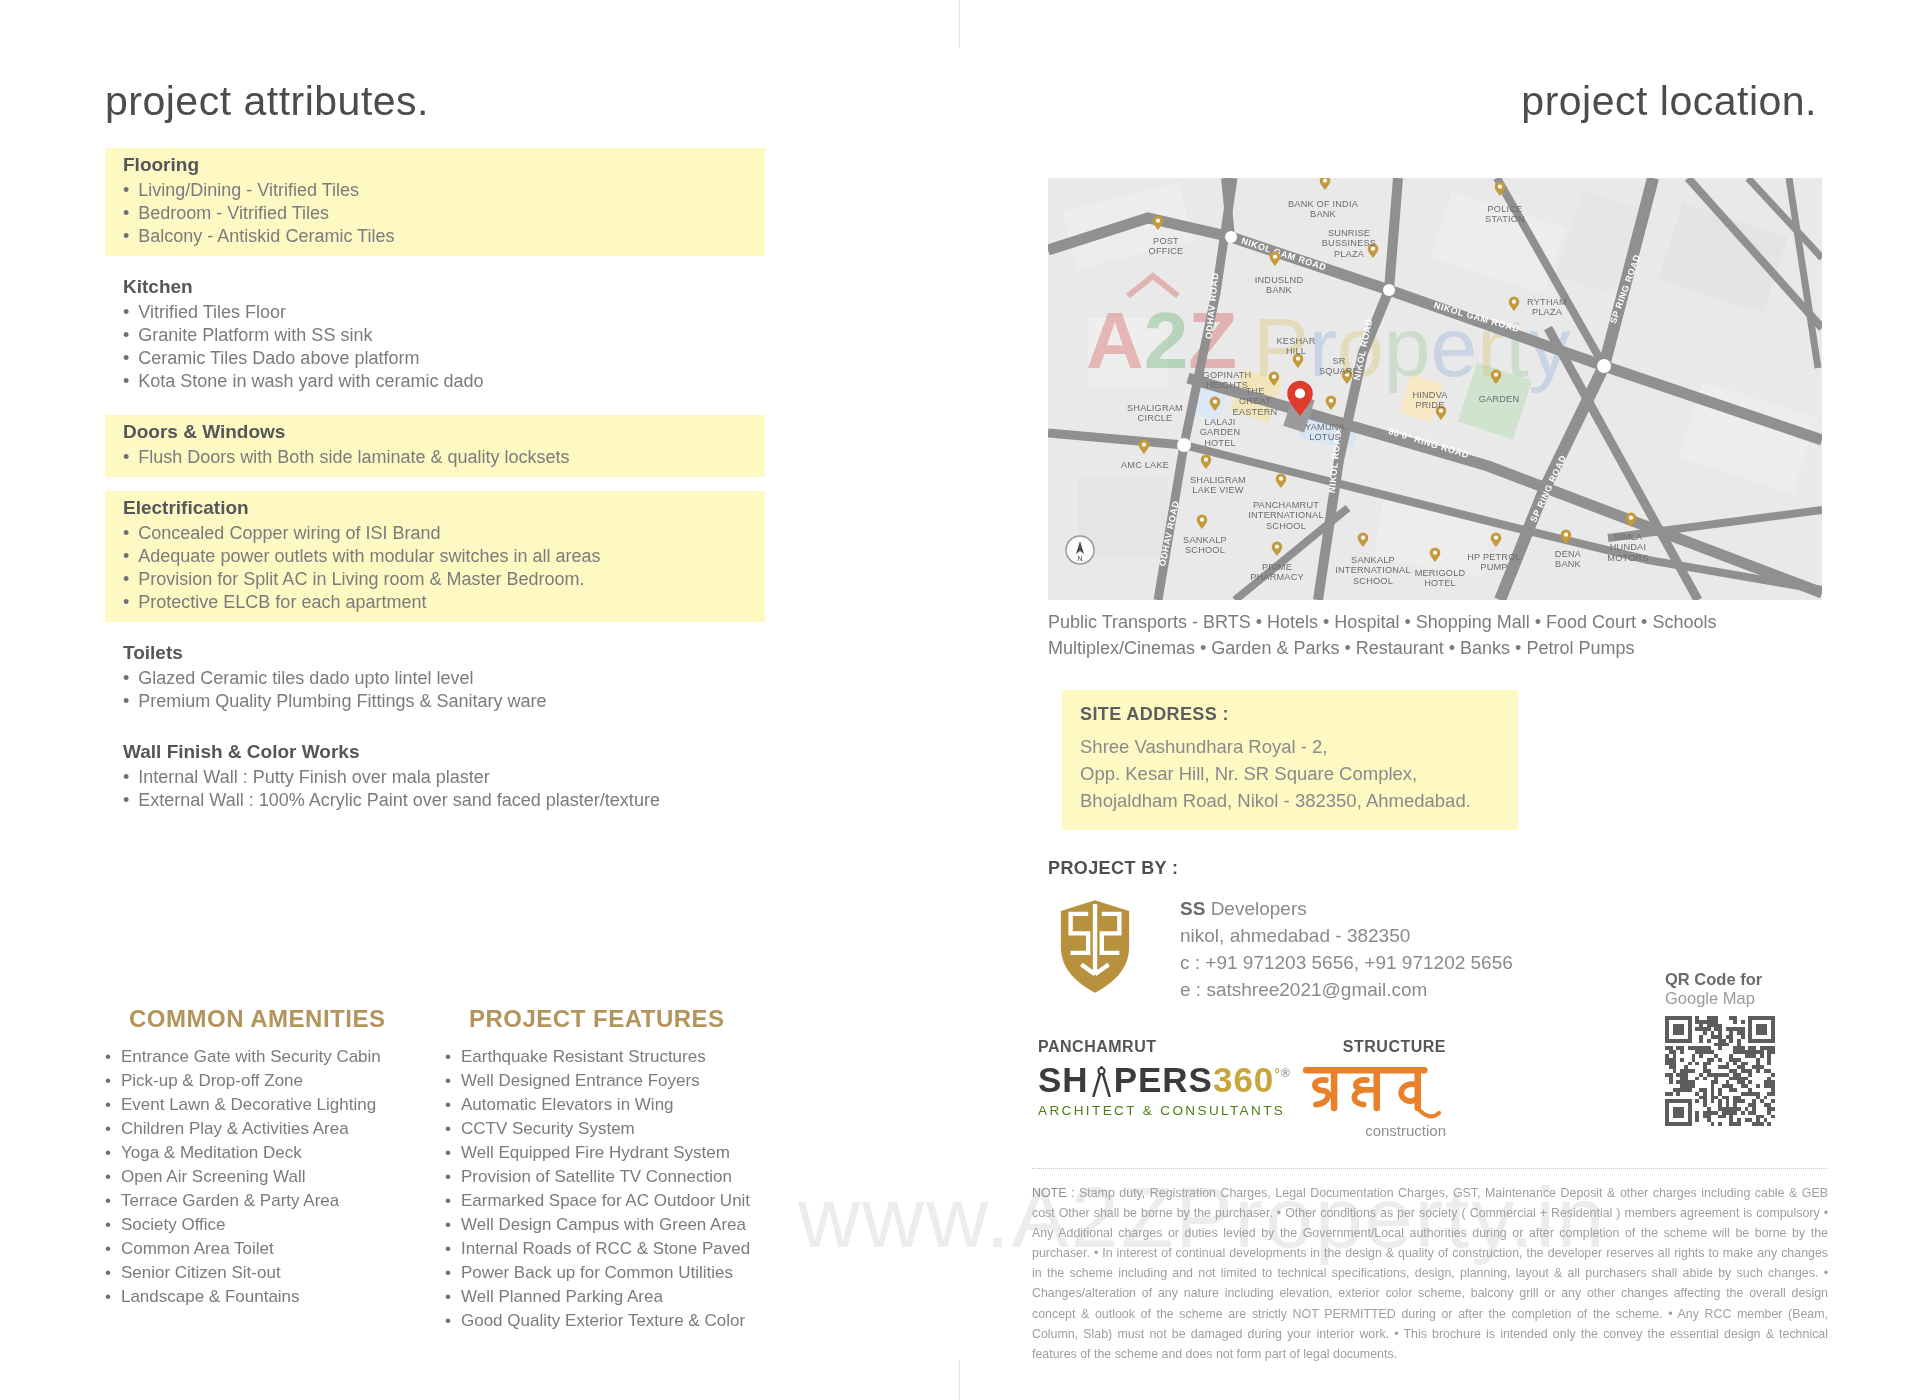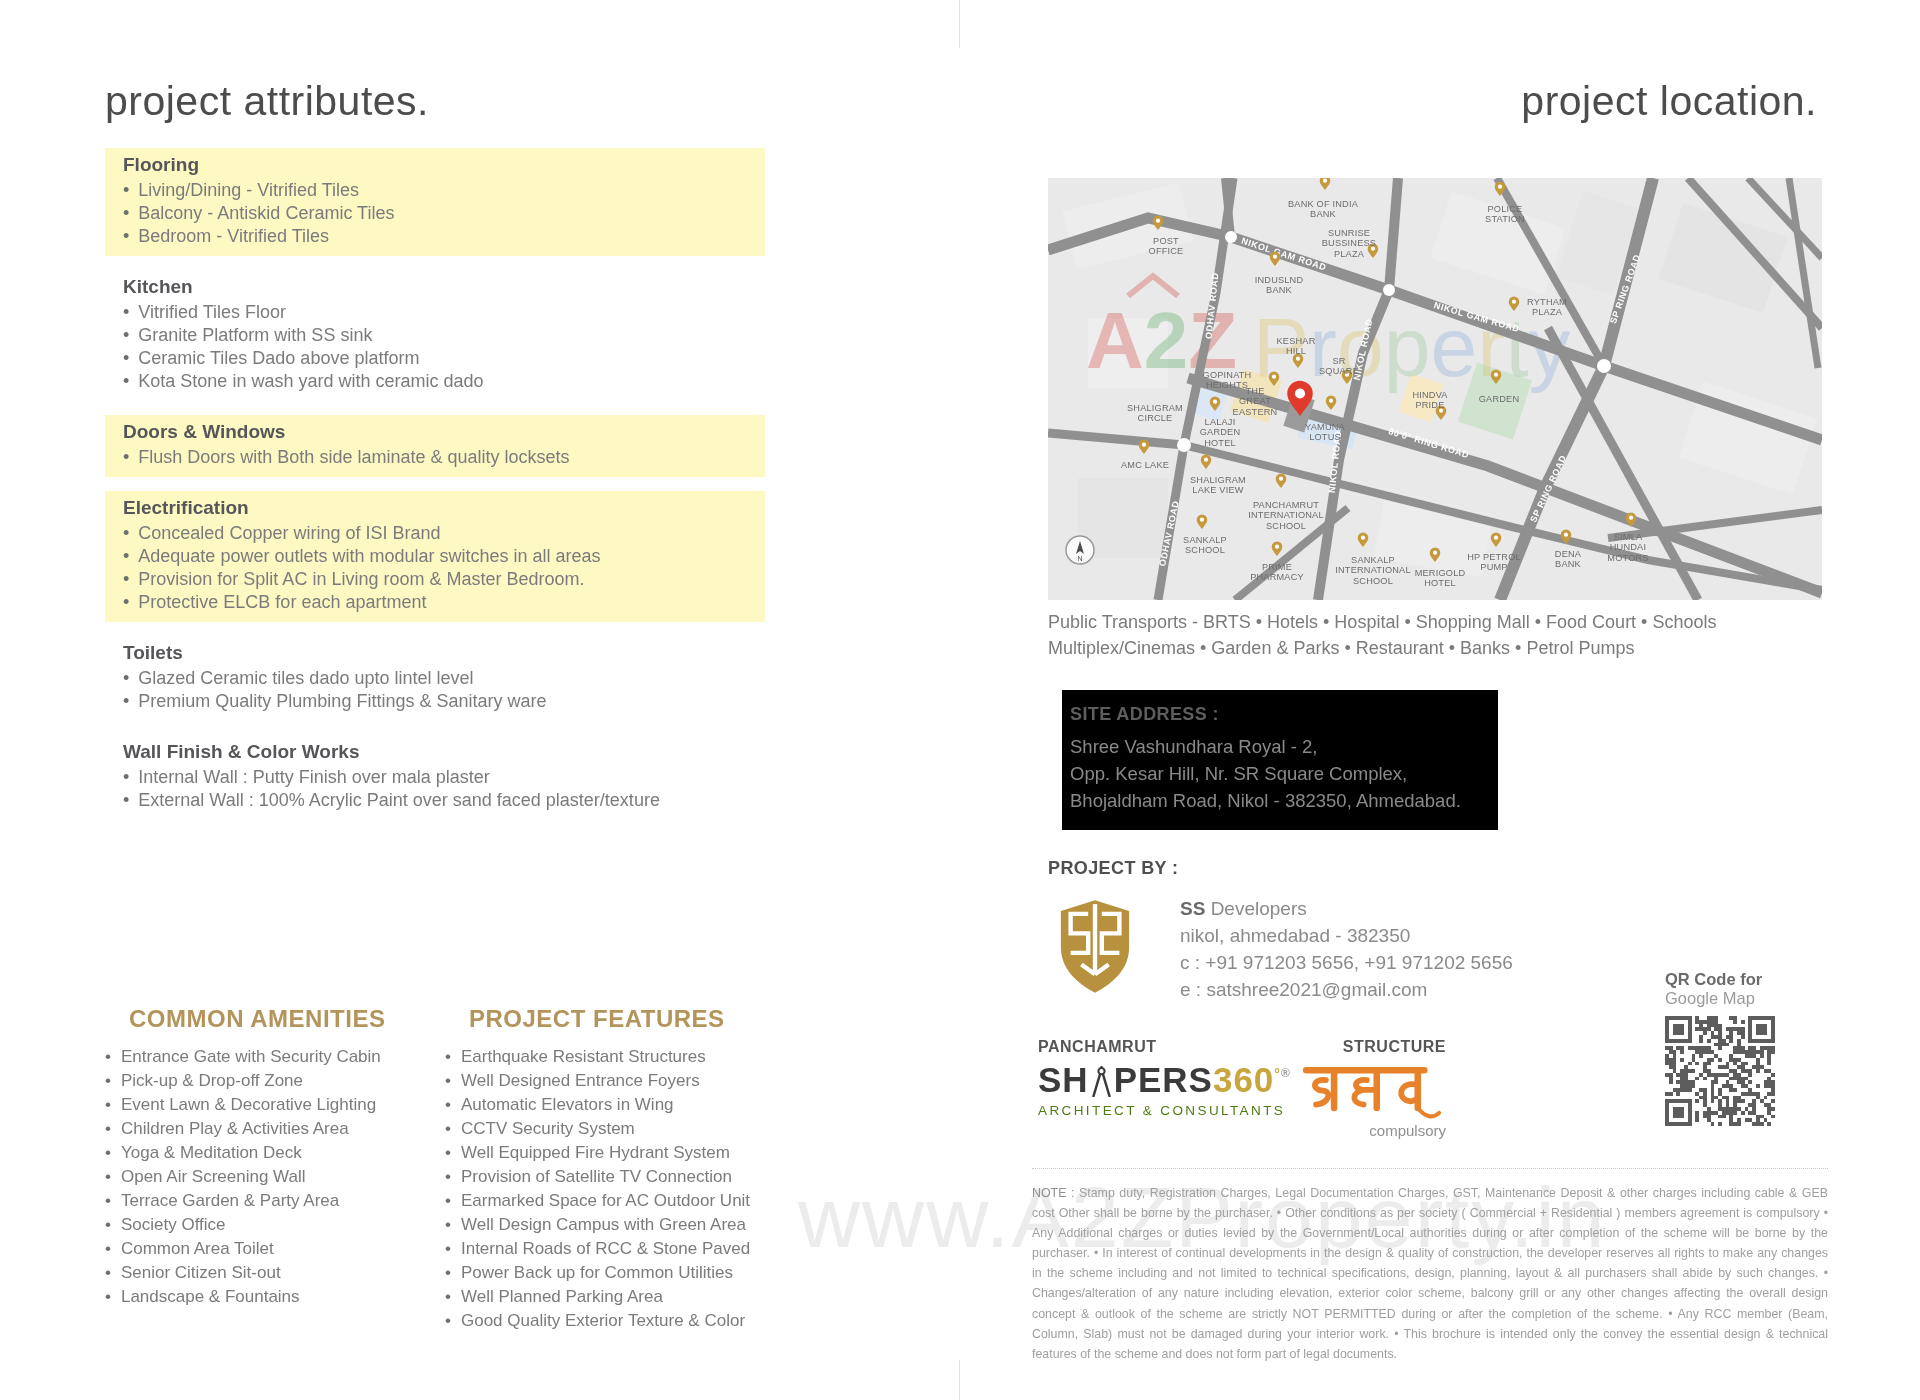--- a/index.html
+++ b/index.html
@@ -33,21 +33,21 @@
   .map{position:absolute;left:1048px;top:178px;width:774px;height:422px;}
   .map svg{display:block;width:100%;height:100%;}
   .map .road{fill:none;stroke:#909090;}
   .poi-label{font-size:9.2px;fill:#6c6c6e;text-anchor:middle;letter-spacing:.2px;font-family:"Liberation Sans",sans-serif;}
   .road-label{font-size:9px;fill:#ffffff;font-weight:700;text-anchor:middle;letter-spacing:.6px;font-family:"Liberation Sans",sans-serif;}
 
   .transports{position:absolute;left:1048px;margin:0;width:790px;font-size:18px;color:#7b7b7d;}
   #transports-line1{top:612px;}
   #transports-line2{top:638px;}
 
-  .site-box{position:absolute;left:1062px;top:690px;width:420px;background:#000000;padding:14px 8px 16px;}
+  .site-box{position:absolute;left:1062px;top:690px;width:420px;background:#fef9c3;padding:14px 18px 16px;}
   .site-box h3{margin:0 0 8px;font-size:18px;font-weight:700;color:#5e5e60;letter-spacing:.4px;}
   .site-box p{margin:0;font-size:18.5px;line-height:27px;color:#8a8a8c;}
 
   .projectby{position:absolute;left:1048px;top:858px;margin:0;font-size:18px;font-weight:700;color:#4f4f51;letter-spacing:.4px;text-align:center;}
   .dev-row{position:absolute;left:1056px;top:898px;display:flex;gap:30px;}
   .dev-row .shield{width:78px;height:98px;}
   .dev-text p{margin:0 16px 6px;font-size:19px;line-height:21px;color:#8a8a8c;}
   .dev-text .b{font-weight:700;color:#6b6b6d;}
 
   .qr-block{position:absolute;left:1665px;top:970px;width:115px;}
@@ -82,22 +82,22 @@
   <div class="fold fold-top"></div>
   <div class="fold fold-bottom"></div>
   <div class="watermark-bottom">www.A2ZProperty.in</div>
 
   <h1 class="page-title" id="attributes-title">project attributes.</h1>
   <div class="attr-sections">
       <div class="attr-section shaded">
         <h3>Flooring</h3>
         <ul>
           <li>Living/Dining - Vitrified Tiles</li>
+          <li>Bedroom - Vitrified Tiles</li>
           <li>Balcony - Antiskid Ceramic Tiles</li>
-          <li>Bedroom - Vitrified Tiles</li>
         </ul>
       </div>
       <div class="attr-section">
         <h3>Kitchen</h3>
         <ul>
           <li>Vitrified Tiles Floor</li>
           <li>Granite Platform with SS sink</li>
           <li>Ceramic Tiles Dado above platform</li>
           <li>Kota Stone in wash yard with ceramic dado</li>
         </ul>
@@ -745,20 +745,20 @@
         <path d="M40,10 V56" stroke-width="8"></path>
         <path d="M30,22 C14,20 12,34 26,35 C38,36 34,50 18,52" stroke-width="7"></path>
         <path d="M92,10 V56" stroke-width="8"></path>
         <path d="M80,22 C64,20 62,33 76,34 C62,36 60,50 76,52 M76,34 H92" stroke-width="7"></path>
         <path d="M142,10 V56" stroke-width="8"></path>
         <path d="M142,28 C120,22 114,46 134,48 L142,45" stroke-width="7"></path>
         <path d="M142,56 C150,66 160,70 168,62" stroke-width="5"></path>
       </g>
     </svg>
     <span class="sr-only">सक्षम्</span>
-    <p class="consult">compulsory</p>
+    <p class="consult">construction</p>
   </div>
 
   <div class="note">
     <span class="note-label">NOTE :</span>
     <span>Stamp duty, Registration Charges, Legal Documentation Charges, GST, Maintenance Deposit &amp; other charges including cable &amp; GEB cost Other shall be borne by the purchaser.  •  Other conditions as per society ( Commercial + Residential ) members agreement is compulsory  •  Any Additional charges or duties levied by the Government/Local authorities during or after completion of the scheme will be borne by the purchaser.  •  In interest of continual developments in the design &amp; quality of construction, the developer reserves all rights to make any changes in the scheme including and not limited to technical specifications, design, planning, layout &amp; all purchasers shall abide by such changes.  •  Changes/alteration of any nature including elevation, exterior color scheme, balcony grill or any other changes affecting the overall design concept &amp; outlook of the scheme are strictly NOT PERMITTED during or after the completion of the scheme.  •  Any RCC member (Beam, Column, Slab) must not be damaged during your interior work.  •  This brochure is intended only the convey the essential design &amp; technical features of the scheme and does not form part of legal documents.</span>
   </div>
 </div>
 
 </body></html>

